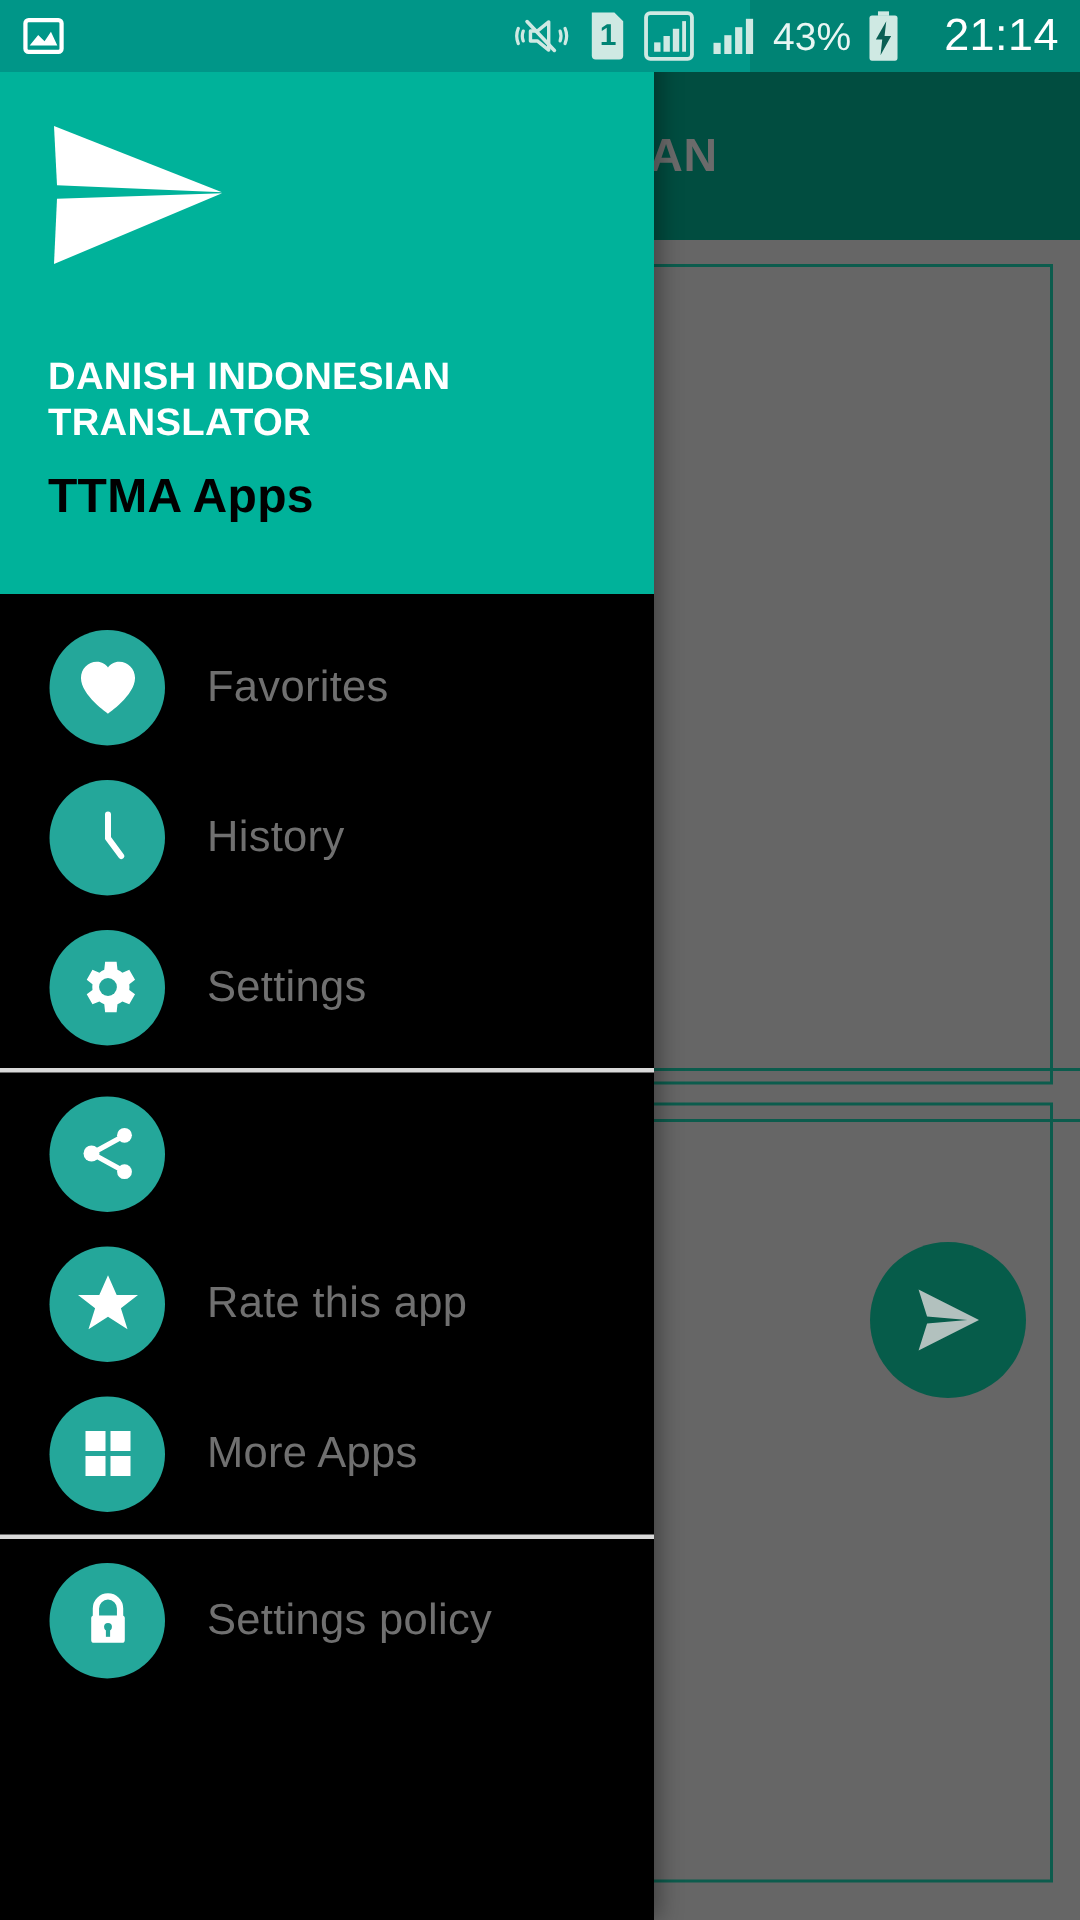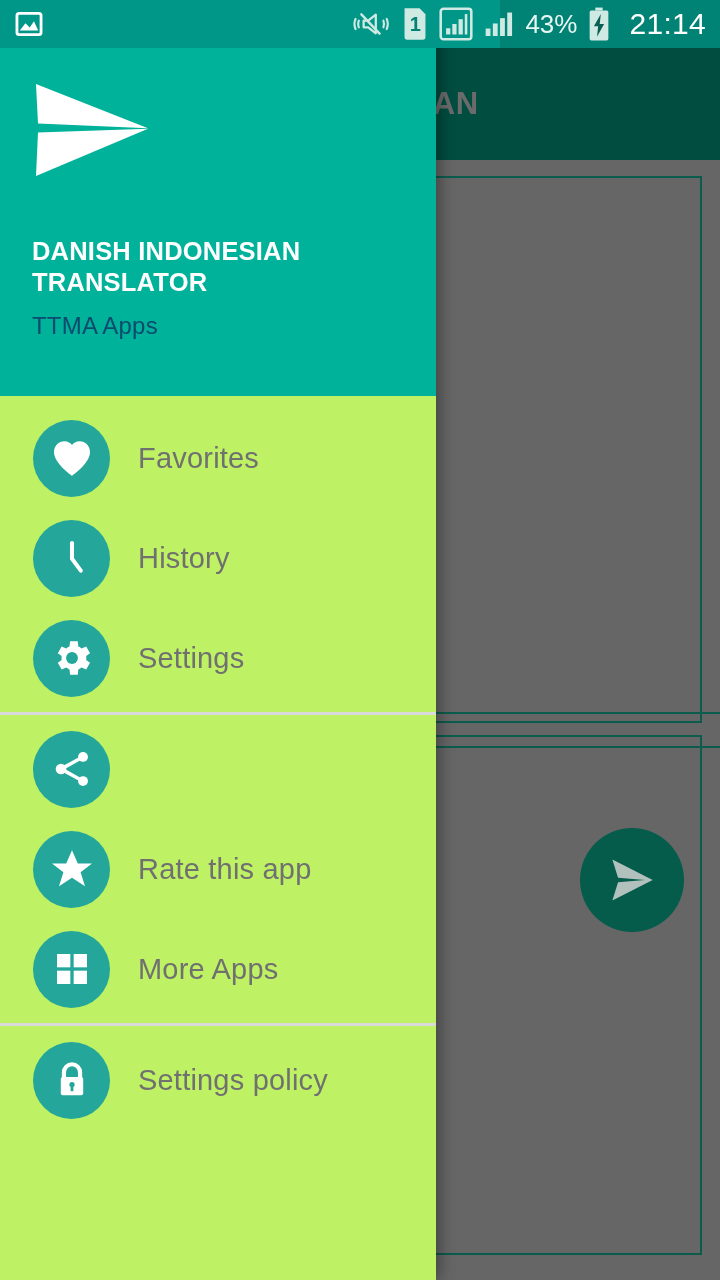--- a/index.html
+++ b/index.html
@@ -77,26 +77,26 @@
     display:flex; flex-direction:column;
     position:relative;
   }
   #drawer-logo { width:120px; height:100px; margin-top:6px; }
   #drawer-title {
     color:#ffffff; font-size:25.5px; font-weight:bold;
     line-height:1.22; letter-spacing:.2px;
     margin-top:56px; max-width:330px;
   }
   #drawer-subtitle {
-    color:#0c4a6e; font-size:24px; font-weight:400; margin-top:14px;
+    color:#000000; font-size:32px; font-weight:700; margin-top:14px;
     letter-spacing:.2px;
   }
 
   
-  #drawer-menu { flex:1 1 auto; background:#bef264; padding-top:8px; }
+  #drawer-menu { flex:1 1 auto; background:#000000; padding-top:8px; }
   .menu-group { padding:4px 0; }
   .menu-item {
     display:flex; align-items:center;
     height:100px; padding-left:33px;
     cursor:pointer;
   }
   .menu-icon {
     width:77px; height:77px; border-radius:50%;
     background:#24a79a;
     display:flex; align-items:center; justify-content:center;
@@ -293,14 +293,14 @@
   <span class="sb-percent">43%</span>
 
   <span>
     <svg width="24" height="34" viewBox="0 0 16 24">
       <rect x="5.4" y="0.4" width="5.2" height="2.1" fill="#cfe9e3"></rect>
       <rect x="1.4" y="2.4" width="13.2" height="21.2" rx="1.2" fill="#cfe9e3"></rect>
       <path d="M9.3 5 L4.4 13.6 H7.4 L6.6 21 L11.6 12 H8.5 Z" fill="#0a5f54"></path>
     </svg>
   </span>
 
-  <span class="sb-text" style="font-size:30px;margin-left:8px;">21:14</span>
+  <span class="sb-text" style="font-size:30px;margin-left:18px;">21:14</span>
 </div>
 
 </body></html>

